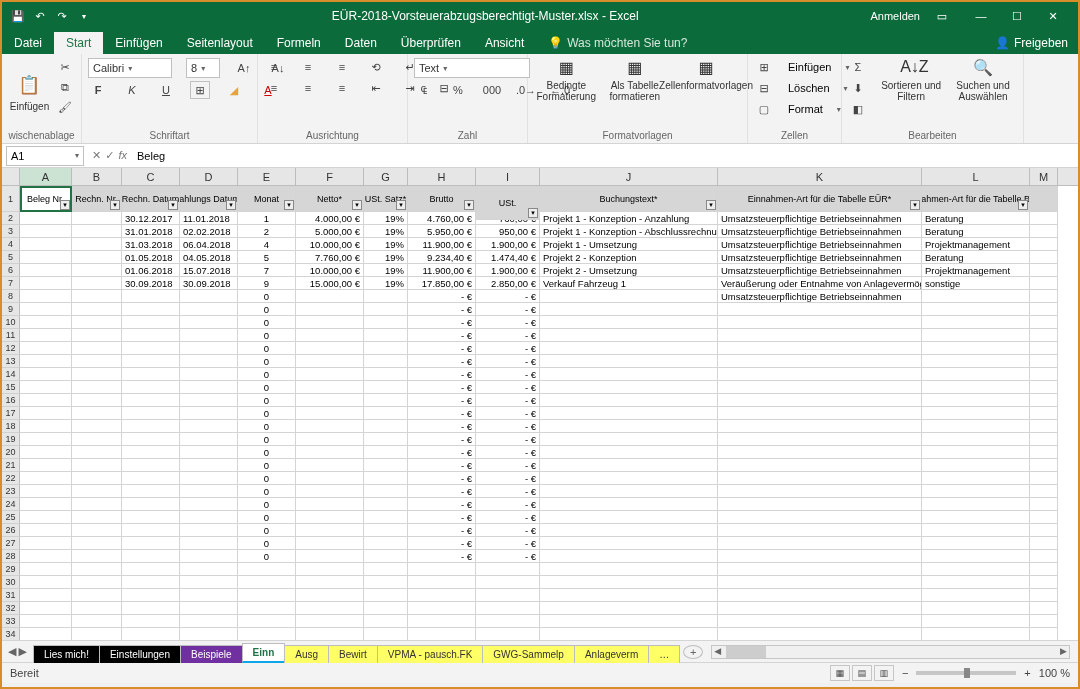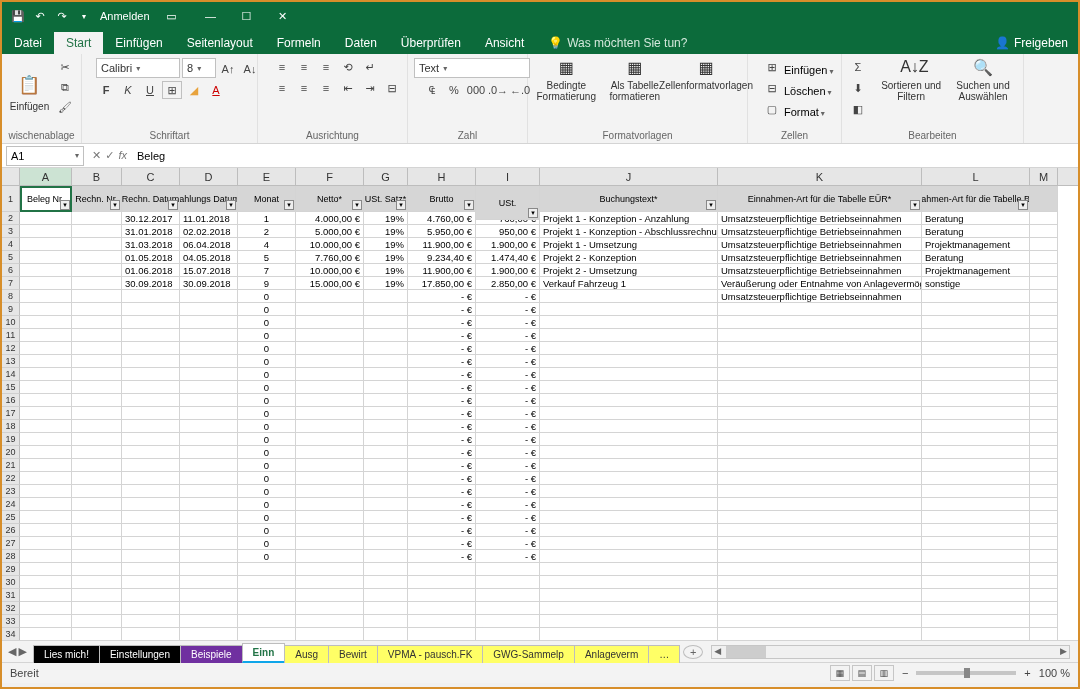--- a/index.html
+++ b/index.html
@@ -23,21 +23,21 @@
 .share-btn { margin-left:auto; padding:4px 10px; display:flex; align-items:center; gap:4px; }
 
 
 .ribbon { background:#f3f3f3; height:90px; border-bottom:1px solid #d4d4d4; display:flex; }
 .ribbon-group { border-right:1px solid #e1e1e1; padding:4px 6px 2px 6px; display:flex; flex-direction:column; justify-content:space-between; }
 .ribbon-group-label { text-align:center; font-size:10px; color:#666; padding-top:2px;}
 .rg-body { flex:1; display:flex; align-items:flex-start; gap:4px; }
 .big-btn { display:flex; flex-direction:column; align-items:center; justify-content:center; width:54px; height:66px; font-size:10px; color:#333; text-align:center; gap:2px;}
 .big-btn .ico { width:28px; height:28px; display:flex; align-items:center; justify-content:center; font-size:18px; }
 .small-stack { display:flex; flex-direction:column; gap:2px; }
-.small-row { display:flex; gap:2px; align-items:flex-end;margin-left:8px; }
+.small-row { display:flex; gap:14px; align-items:center; }
 .sbtn { width:20px; height:18px; border:1px solid transparent; display:flex; align-items:center; justify-content:center; font-size:11px; color:#444; }
 .sbtn.box { border:1px solid #c0c0c0; color:#444; }
 .combo { height:20px; border:1px solid #c0c0c0; background:#fff; display:flex; align-items:center; padding:0 4px; font-size:11px; color:#333; }
 .combo .dd { margin-left:4px; color:#666; font-size:8px;}
 .med-btn { display:flex; flex-direction:column; align-items:center; font-size:10px; color:#333; width:70px; text-align:center;}
 .med-btn .ico { width:22px; height:22px; font-size:16px;}
 
 
 .fbar { height:24px; background:#fff; border-bottom:1px solid #d4d4d4; display:flex; align-items:center; }
 .namebox { width:78px; height:20px; border:1px solid #c0c0c0; margin:0 4px; display:flex; align-items:center; padding:0 4px; font-size:11px; justify-content:space-between;}
@@ -93,20 +93,21 @@
 </head>
 <body>
 
 <div class="titlebar">
   <div class="qat">
     <span class="qat-btn">💾</span>
     <span class="qat-btn">↶</span>
     <span class="qat-btn">↷</span>
     <span class="qat-btn" style="font-size:8px">▾</span>
   </div>
+  <div class="title-text">EÜR-2018-Vorsteuerabzugsberechtigt-Muster.xlsx - Excel</div>
   <div class="title-right">
     <span>Anmelden</span>
     <span class="qat-btn">▭</span>
     <div class="win-btns">
       <span class="win-btn">—</span>
       <span class="win-btn">☐</span>
       <span class="win-btn">✕</span>
     </div>
   </div>
 </div>

